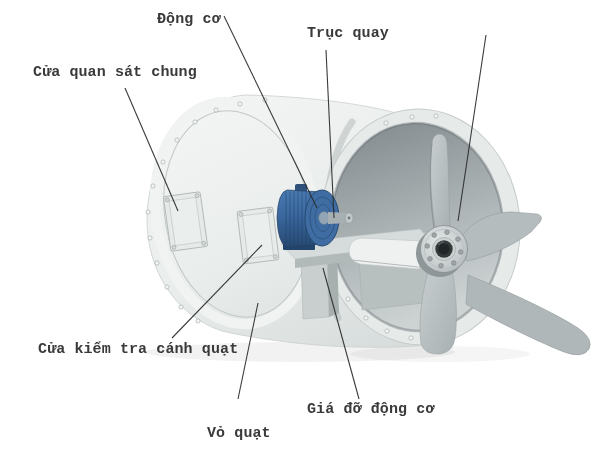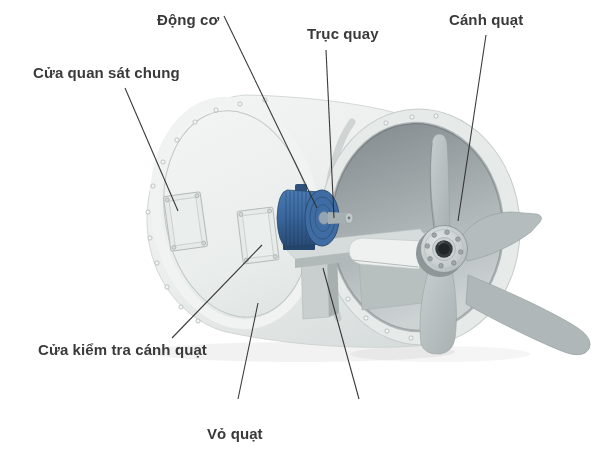--- a/index.html
+++ b/index.html
@@ -1,18 +1,18 @@
 <!DOCTYPE html>
 <html><head>
 <meta charset="utf-8">
 <style>
   html,body{margin:0;padding:0;background:#ffffff;}
   .stage{
     position:relative;width:600px;height:450px;background:#ffffff;overflow:hidden;
-    font-family:Liberation Sans, sans-serif;
+    font-family:Liberation Mono, monospace;
   }
   .stage svg{position:absolute;left:0;top:0;}
   .lbl{
     position:absolute;font-weight:bold;font-size:15px;line-height:20px;
     color:#3a3a3a;white-space:nowrap;letter-spacing:0.1px;
   }
   .lbl-dong-co   {left:157px;top:10px;}
   .lbl-truc-quay {left:307px;top:24px;}
   .lbl-canh-quat {left:449px;top:10px;}
   .lbl-cua-quan-sat {left:33px;top:63px;}
@@ -204,17 +204,17 @@
       <path d="M 486,35 L 458,221"></path>
       <path d="M 125,88 L 178,211"></path>
       <path d="M 172,338 L 262,245"></path>
       <path d="M 238,399 L 258,303"></path>
       <path d="M 359,399 L 323,268"></path>
     </g>
   </svg>
 
   <div class="lbl lbl-dong-co">Động cơ</div>
   <div class="lbl lbl-truc-quay">Trục quay</div>
-  <div class="lbl lbl-canh-quat">Cánh quạt</div>
   <div class="lbl lbl-cua-kiem-tra">Cửa kiểm tra cánh quạt</div>
   <div class="lbl lbl-cua-quan-sat">Cửa quan sát chung</div>
   <div class="lbl lbl-vo-quat">Vỏ quạt</div>
+  <div class="lbl lbl-gia-do">Giá đỡ động cơ</div>
 </div>
 
 </body></html>

